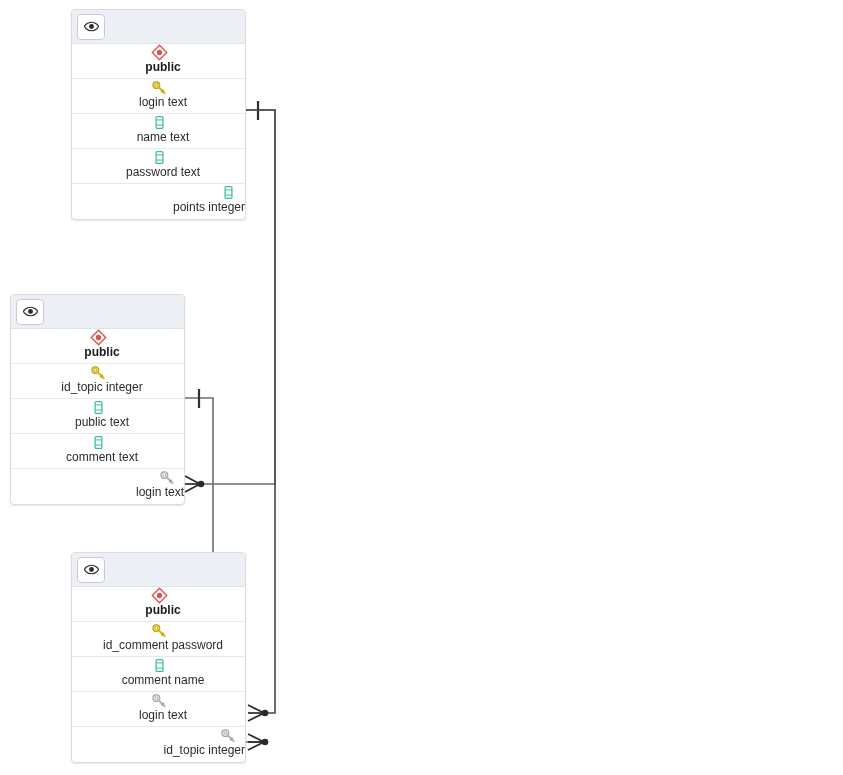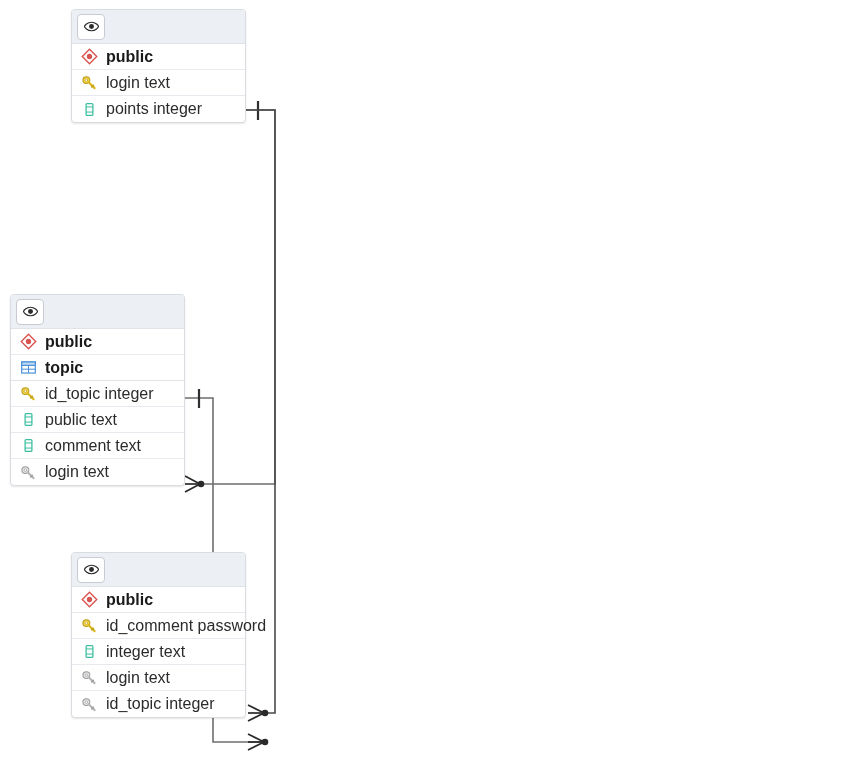--- a/index.html
+++ b/index.html
@@ -54,31 +54,32 @@
     background: #ffffff;
     border: 1px solid #c8ccd2;
     border-radius: 4px;
     display: flex;
     align-items: center;
     justify-content: center;
     box-sizing: border-box;
   }
 
   .row {
-    height: 26px;
+    height: 35px;
     border-bottom: 1px solid #e6e9ed;
     display: flex;
     align-items: center;
     padding-left: 9px;
     box-sizing: border-box;
-    font-size: 16px;
+    font-size: 12px;
     color: #2b2b2b;
     white-space: nowrap;
-  }
-  .row:last-child { border-bottom: none; }
+    flex-direction: column;
+  }
+  .row:last-child { border-bottom: none; align-items: flex-end; }
 
   .row.schema-row,
   .row.table-row {
     font-weight: bold;
     color: #1a1a1a;
   }
   .row.schema-row { border-bottom: 1px solid #e6e9ed; }
   .row.table-row { border-bottom: 1px solid #dfe3e8; }
 
   .row-ico {
@@ -160,21 +161,37 @@
       <circle cx="6.3" cy="7.2" r="4.1" fill="#f2d349" stroke="#b99b17" stroke-width="1.2"></circle>
       <circle cx="6.3" cy="7.2" r="1.5" fill="#ffffff" stroke="#b99b17" stroke-width="0.8"></circle>
       <path d="M9 9.6 L16 16.6" stroke="#e6c229" stroke-width="2.6" stroke-linecap="round"></path>
       <path d="M9 9.6 L16 16.6" stroke="#b99b17" stroke-width="0.9" stroke-linecap="round"></path>
       <path d="M12.6 15.3 L14.6 13.3" stroke="#b99b17" stroke-width="1.6" stroke-linecap="round"></path>
     </svg>
     <span class="row-label">login text</span>
   </div>
 
 
-
+  <div class="row">
+    <svg class="row-ico" viewBox="0 0 20 20">
+      <rect x="6" y="3" width="8" height="14" rx="1.2" fill="#ffffff" stroke="#3bbfa0" stroke-width="1.5"></rect>
+      <line x1="6" y1="7" x2="14" y2="7" stroke="#3bbfa0" stroke-width="1.2"></line>
+      <line x1="6" y1="13" x2="14" y2="13" stroke="#3bbfa0" stroke-width="1.2"></line>
+    </svg>
+    <span class="row-label">name text</span>
+  </div>
+
+  <div class="row">
+    <svg class="row-ico" viewBox="0 0 20 20">
+      <rect x="6" y="3" width="8" height="14" rx="1.2" fill="#ffffff" stroke="#3bbfa0" stroke-width="1.5"></rect>
+      <line x1="6" y1="7" x2="14" y2="7" stroke="#3bbfa0" stroke-width="1.2"></line>
+      <line x1="6" y1="13" x2="14" y2="13" stroke="#3bbfa0" stroke-width="1.2"></line>
+    </svg>
+    <span class="row-label">password text</span>
+  </div>
 
   <div class="row">
     <svg class="row-ico" viewBox="0 0 20 20">
       <rect x="6" y="3" width="8" height="14" rx="1.2" fill="#ffffff" stroke="#3bbfa0" stroke-width="1.5"></rect>
       <line x1="6" y1="7" x2="14" y2="7" stroke="#3bbfa0" stroke-width="1.2"></line>
       <line x1="6" y1="13" x2="14" y2="13" stroke="#3bbfa0" stroke-width="1.2"></line>
     </svg>
     <span class="row-label">points integer</span>
   </div>
 </div>
@@ -190,29 +207,20 @@
   </div>
 
   <div class="row schema-row">
     <svg class="row-ico" viewBox="0 0 20 20">
       <path d="M10 1.5 L18.5 10 L10 18.5 L1.5 10 Z" fill="#ffffff" stroke="#d9534f" stroke-width="1.6"></path>
       <circle cx="10" cy="10" r="3.1" fill="#d9534f"></circle>
     </svg>
     <span class="row-label">public</span>
   </div>
 
-  <div class="row table-row">
-    <svg class="row-ico" viewBox="0 0 20 20">
-      <rect x="2" y="3.5" width="16" height="13" fill="#ffffff" stroke="#4a90d9" stroke-width="1.4"></rect>
-      <rect x="2" y="3.5" width="16" height="4" fill="#bcd9f2" stroke="#4a90d9" stroke-width="1.4"></rect>
-      <line x1="10" y1="7.5" x2="10" y2="16.5" stroke="#4a90d9" stroke-width="1.2"></line>
-      <line x1="2" y1="12" x2="18" y2="12" stroke="#4a90d9" stroke-width="1.2"></line>
-    </svg>
-    <span class="row-label">topic</span>
-  </div>
 
   <div class="row">
     <svg class="row-ico" viewBox="0 0 20 20">
       <circle cx="6.3" cy="7.2" r="4.1" fill="#f2d349" stroke="#b99b17" stroke-width="1.2"></circle>
       <circle cx="6.3" cy="7.2" r="1.5" fill="#ffffff" stroke="#b99b17" stroke-width="0.8"></circle>
       <path d="M9 9.6 L16 16.6" stroke="#e6c229" stroke-width="2.6" stroke-linecap="round"></path>
       <path d="M9 9.6 L16 16.6" stroke="#b99b17" stroke-width="0.9" stroke-linecap="round"></path>
       <path d="M12.6 15.3 L14.6 13.3" stroke="#b99b17" stroke-width="1.6" stroke-linecap="round"></path>
     </svg>
     <span class="row-label">id_topic integer</span>
@@ -277,21 +285,21 @@
     </svg>
     <span class="row-label">id_comment password</span>
   </div>
 
   <div class="row">
     <svg class="row-ico" viewBox="0 0 20 20">
       <rect x="6" y="3" width="8" height="14" rx="1.2" fill="#ffffff" stroke="#3bbfa0" stroke-width="1.5"></rect>
       <line x1="6" y1="7" x2="14" y2="7" stroke="#3bbfa0" stroke-width="1.2"></line>
       <line x1="6" y1="13" x2="14" y2="13" stroke="#3bbfa0" stroke-width="1.2"></line>
     </svg>
-    <span class="row-label">integer text</span>
+    <span class="row-label">comment name</span>
   </div>
 
   <div class="row">
     <svg class="row-ico" viewBox="0 0 20 20">
       <circle cx="6.3" cy="7.2" r="4.1" fill="#e4e4e4" stroke="#9a9a9a" stroke-width="1.2"></circle>
       <circle cx="6.3" cy="7.2" r="1.5" fill="#ffffff" stroke="#9a9a9a" stroke-width="0.8"></circle>
       <path d="M9 9.6 L16 16.6" stroke="#c4c4c4" stroke-width="2.6" stroke-linecap="round"></path>
       <path d="M9 9.6 L16 16.6" stroke="#9a9a9a" stroke-width="0.9" stroke-linecap="round"></path>
       <path d="M12.6 15.3 L14.6 13.3" stroke="#9a9a9a" stroke-width="1.6" stroke-linecap="round"></path>
     </svg>

